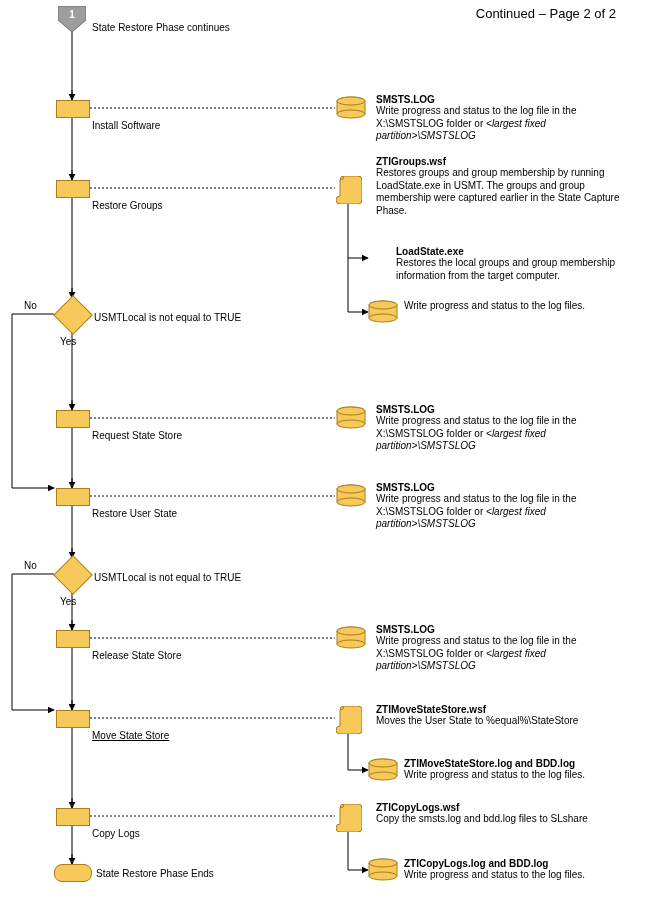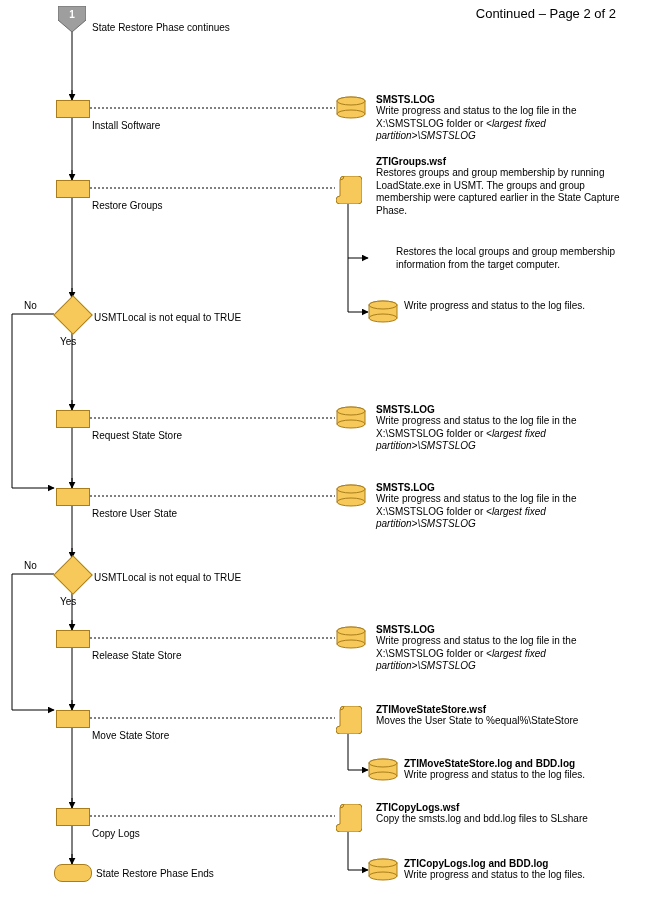--- a/index.html
+++ b/index.html
@@ -169,21 +169,21 @@
 
   <div class="decision" style="left:59px; top:561px;"></div>
   <div class="label" style="left:94px; top:572px; width:200px;">USMTLocal is not equal to TRUE</div>
   <div class="label" style="left:24px; top:560px;">No</div>
   <div class="label" style="left:60px; top:596px;">Yes</div>
 
   <div class="process-box" style="left:56px; top:630px;"></div>
   <div class="label" style="left:92px; top:650px;">Release State Store</div>
 
   <div class="process-box" style="left:56px; top:710px;"></div>
-  <div class="label" style="left:92px; top:730px;">Move State Store</div>
+  <div class="label" style="left:92px; top:730px;text-decoration:underline;">Move State Store</div>
 
   <div class="process-box" style="left:56px; top:808px;"></div>
   <div class="label" style="left:92px; top:828px;">Copy Logs</div>
 
   <div class="terminator" style="left:54px; top:864px;"></div>
   <div class="label" style="left:96px; top:868px;">State Restore Phase Ends</div>
 
   <div class="cylinder" style="left:336px; top:96px;">
     <svg width="30" height="24">
         <ellipse cx="15" cy="5" rx="14" ry="4" fill="#f6c95a" stroke="#a97d1a"></ellipse>
@@ -204,20 +204,21 @@
         <path d="M4 4 Q4 0 8 0 L22 0 Q26 0 26 4 L26 24 Q26 28 22 28 L4 28 Q0 28 0 24 Q0 20 4 20 L4 4 Z" fill="#f6c95a" stroke="#a97d1a"></path>
         <path d="M4 4 Q8 4 8 0" fill="none" stroke="#a97d1a"></path>
       </svg>
   </div>
   <div class="tblock" style="left:376px; top:156px; width:260px;">
     <div class="hd">ZTIGroups.wsf</div>
     <div class="body">Restores groups and group membership by running LoadState.exe in USMT. The groups and group membership were captured earlier in the State Capture Phase.</div>
   </div>
 
   <div class="tblock" style="left:396px; top:246px; width:230px;">
+    <div class="hd">LoadState.exe</div>
     <div class="body">Restores the local groups and group membership information from the target computer.</div>
   </div>
 
   <div class="cylinder" style="left:368px; top:300px;">
     <svg width="30" height="24">
         <ellipse cx="15" cy="5" rx="14" ry="4" fill="#f6c95a" stroke="#a97d1a"></ellipse>
         <rect x="1" y="5" width="28" height="13" fill="#f6c95a" stroke="#a97d1a"></rect>
         <ellipse cx="15" cy="18" rx="14" ry="4" fill="#f6c95a" stroke="#a97d1a"></ellipse>
         <ellipse cx="15" cy="5" rx="14" ry="4" fill="#f6c95a" stroke="#a97d1a"></ellipse>
       </svg>

